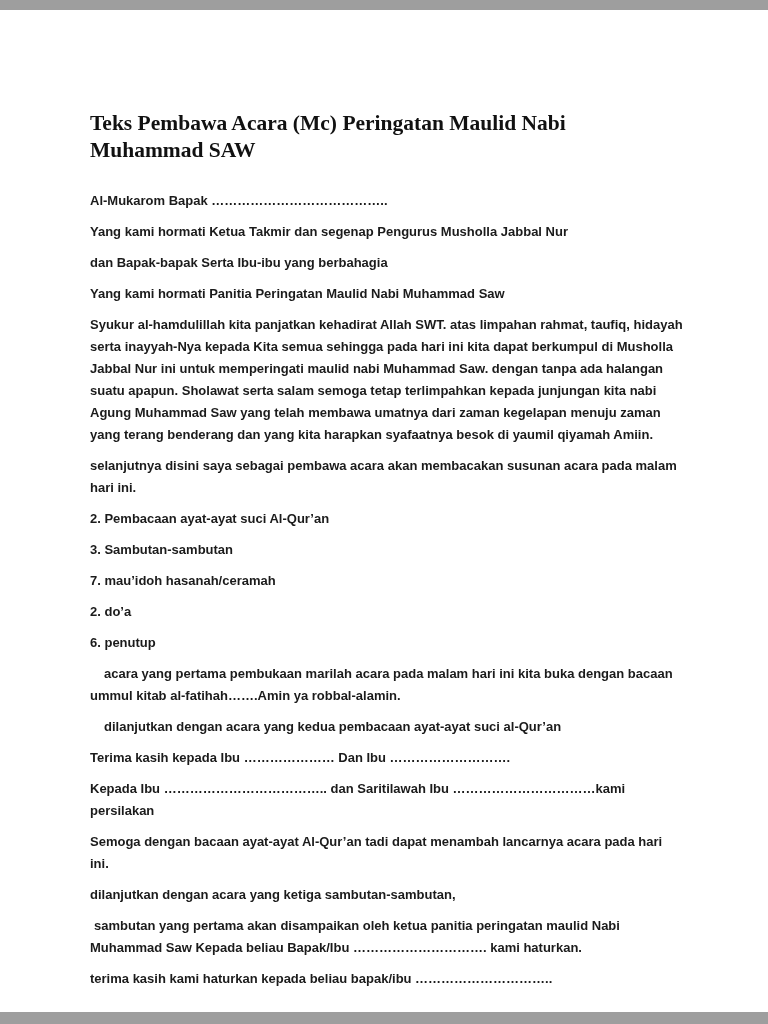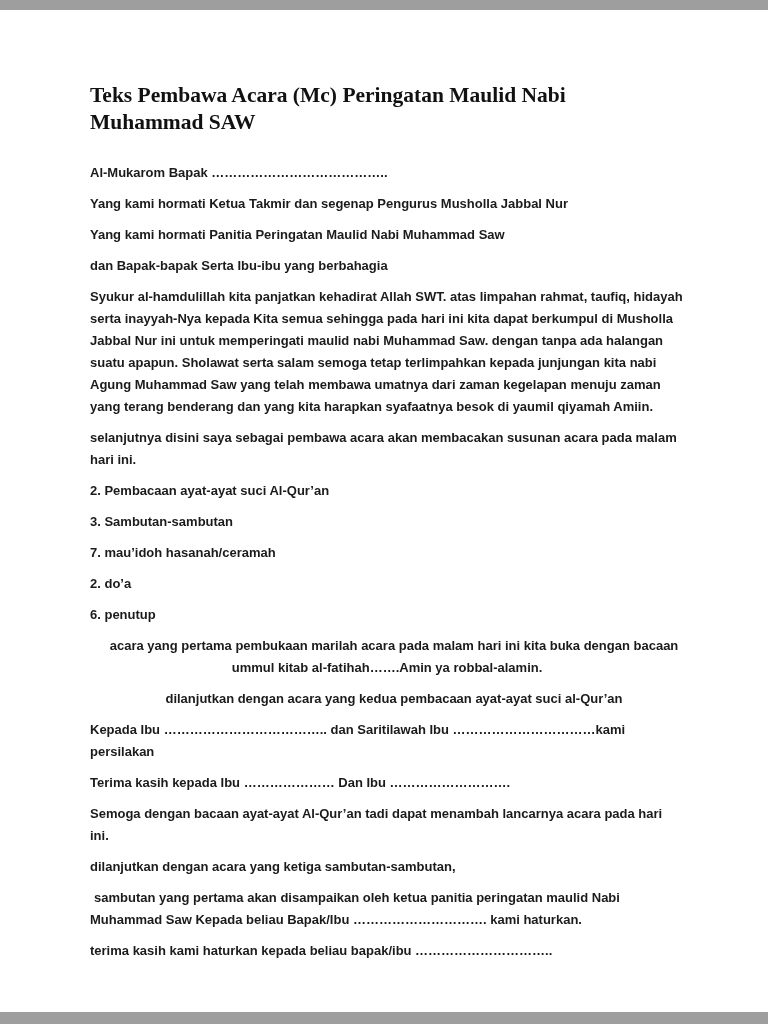--- a/index.html
+++ b/index.html
@@ -16,67 +16,67 @@
   }
   .page-border {
     position: absolute;
     left: 0;
     right: 0;
     background: var(--frame, #9e9e9e);
   }
   .page-border.top { top: 0; height: 10px; }
   .page-border.bottom { bottom: 0; height: 12px; }
   .page {
-    padding: 82px 84px 0 90px;
+    padding: 110px 84px 0 90px;
   }
   .doc-title {
     font-family: "Liberation Serif", serif;
     font-weight: bold;
     font-size: 21.5px;
     line-height: 27px;
     color: #111111;
     margin: 0 0 26px 0;
     max-width: 595px;
   }
   .doc-body p {
     font-family: "Liberation Sans", sans-serif;
     font-weight: bold;
     font-size: 13px;
     line-height: 22px;
     color: #1b1b1b;
     margin: 0 0 9px 0;
     max-width: 596px;
   }
-  .doc-body p.indent { text-indent: 14px; text-align: center; }
+  .doc-body p.indent { text-indent: 14px; }
   .doc-body p.indent-sm { text-indent: 4px; }
 </style>
 </head>
 <body style="background: rgb(255, 255, 255);">
 
 <div class="page-border top"></div>
 
 <div class="page">
   <h1 class="doc-title">Teks Pembawa Acara (Mc) Peringatan Maulid Nabi Muhammad SAW</h1>
 
   <div class="doc-body">
     <p>Al-Mukarom Bapak …………………………………..</p>
     <p>Yang kami hormati Ketua Takmir dan segenap Pengurus Musholla Jabbal Nur</p>
+    <p>dan Bapak-bapak Serta Ibu-ibu yang berbahagia</p>
     <p>Yang kami hormati Panitia Peringatan Maulid Nabi Muhammad Saw</p>
-    <p>dan Bapak-bapak Serta Ibu-ibu yang berbahagia</p>
     <p>Syukur al-hamdulillah kita panjatkan kehadirat Allah SWT. atas limpahan rahmat, taufiq, hidayah serta inayyah-Nya kepada Kita semua sehingga pada hari ini kita dapat berkumpul di Musholla Jabbal Nur ini untuk memperingati maulid nabi Muhammad Saw. dengan tanpa ada halangan suatu apapun. Sholawat serta salam semoga tetap terlimpahkan kepada junjungan kita nabi Agung Muhammad Saw yang telah membawa umatnya dari zaman kegelapan menuju zaman yang terang benderang dan yang kita harapkan syafaatnya besok di yaumil qiyamah Amiin.</p>
     <p>selanjutnya disini saya sebagai pembawa acara akan membacakan susunan acara pada malam hari ini.</p>
     <p>2. Pembacaan ayat-ayat suci Al-Qur’an</p>
     <p>3. Sambutan-sambutan</p>
     <p>7. mau’idoh hasanah/ceramah</p>
     <p>2. do’a</p>
     <p>6. penutup</p>
     <p class="indent">acara yang pertama pembukaan marilah acara pada malam hari ini kita buka dengan bacaan ummul kitab al-fatihah…….Amin ya robbal-alamin.</p>
     <p class="indent">dilanjutkan dengan acara yang kedua pembacaan ayat-ayat suci al-Qur’an</p>
+    <p>Terima kasih kepada Ibu ………………… Dan Ibu ……………………….</p>
     <p>Kepada Ibu ……………………………….. dan Saritilawah Ibu ……………………………kami persilakan</p>
-    <p>Terima kasih kepada Ibu ………………… Dan Ibu ……………………….</p>
     <p>Semoga dengan bacaan ayat-ayat Al-Qur’an tadi dapat menambah lancarnya acara pada hari ini.</p>
     <p>dilanjutkan dengan acara yang ketiga sambutan-sambutan,</p>
     <p class="indent-sm">sambutan yang pertama akan disampaikan oleh ketua panitia peringatan maulid Nabi Muhammad Saw Kepada beliau Bapak/Ibu ………………………….  kami haturkan.</p>
     <p>terima kasih kami haturkan kepada beliau bapak/ibu …………………………..</p>
   </div>
 </div>
 
 <div class="page-border bottom"></div>
 
 </body></html>

